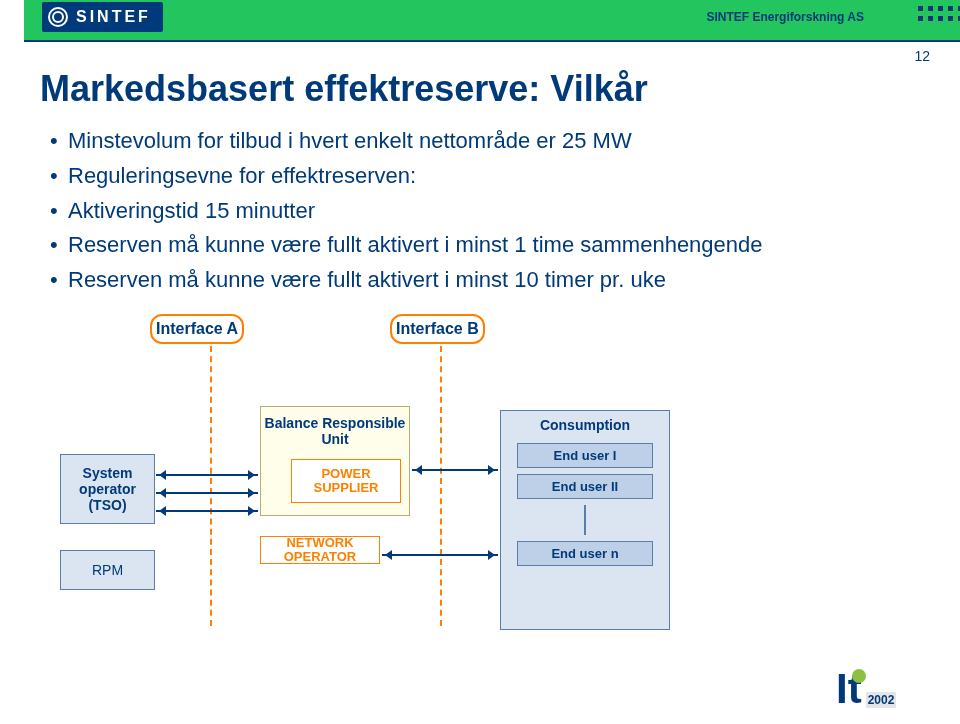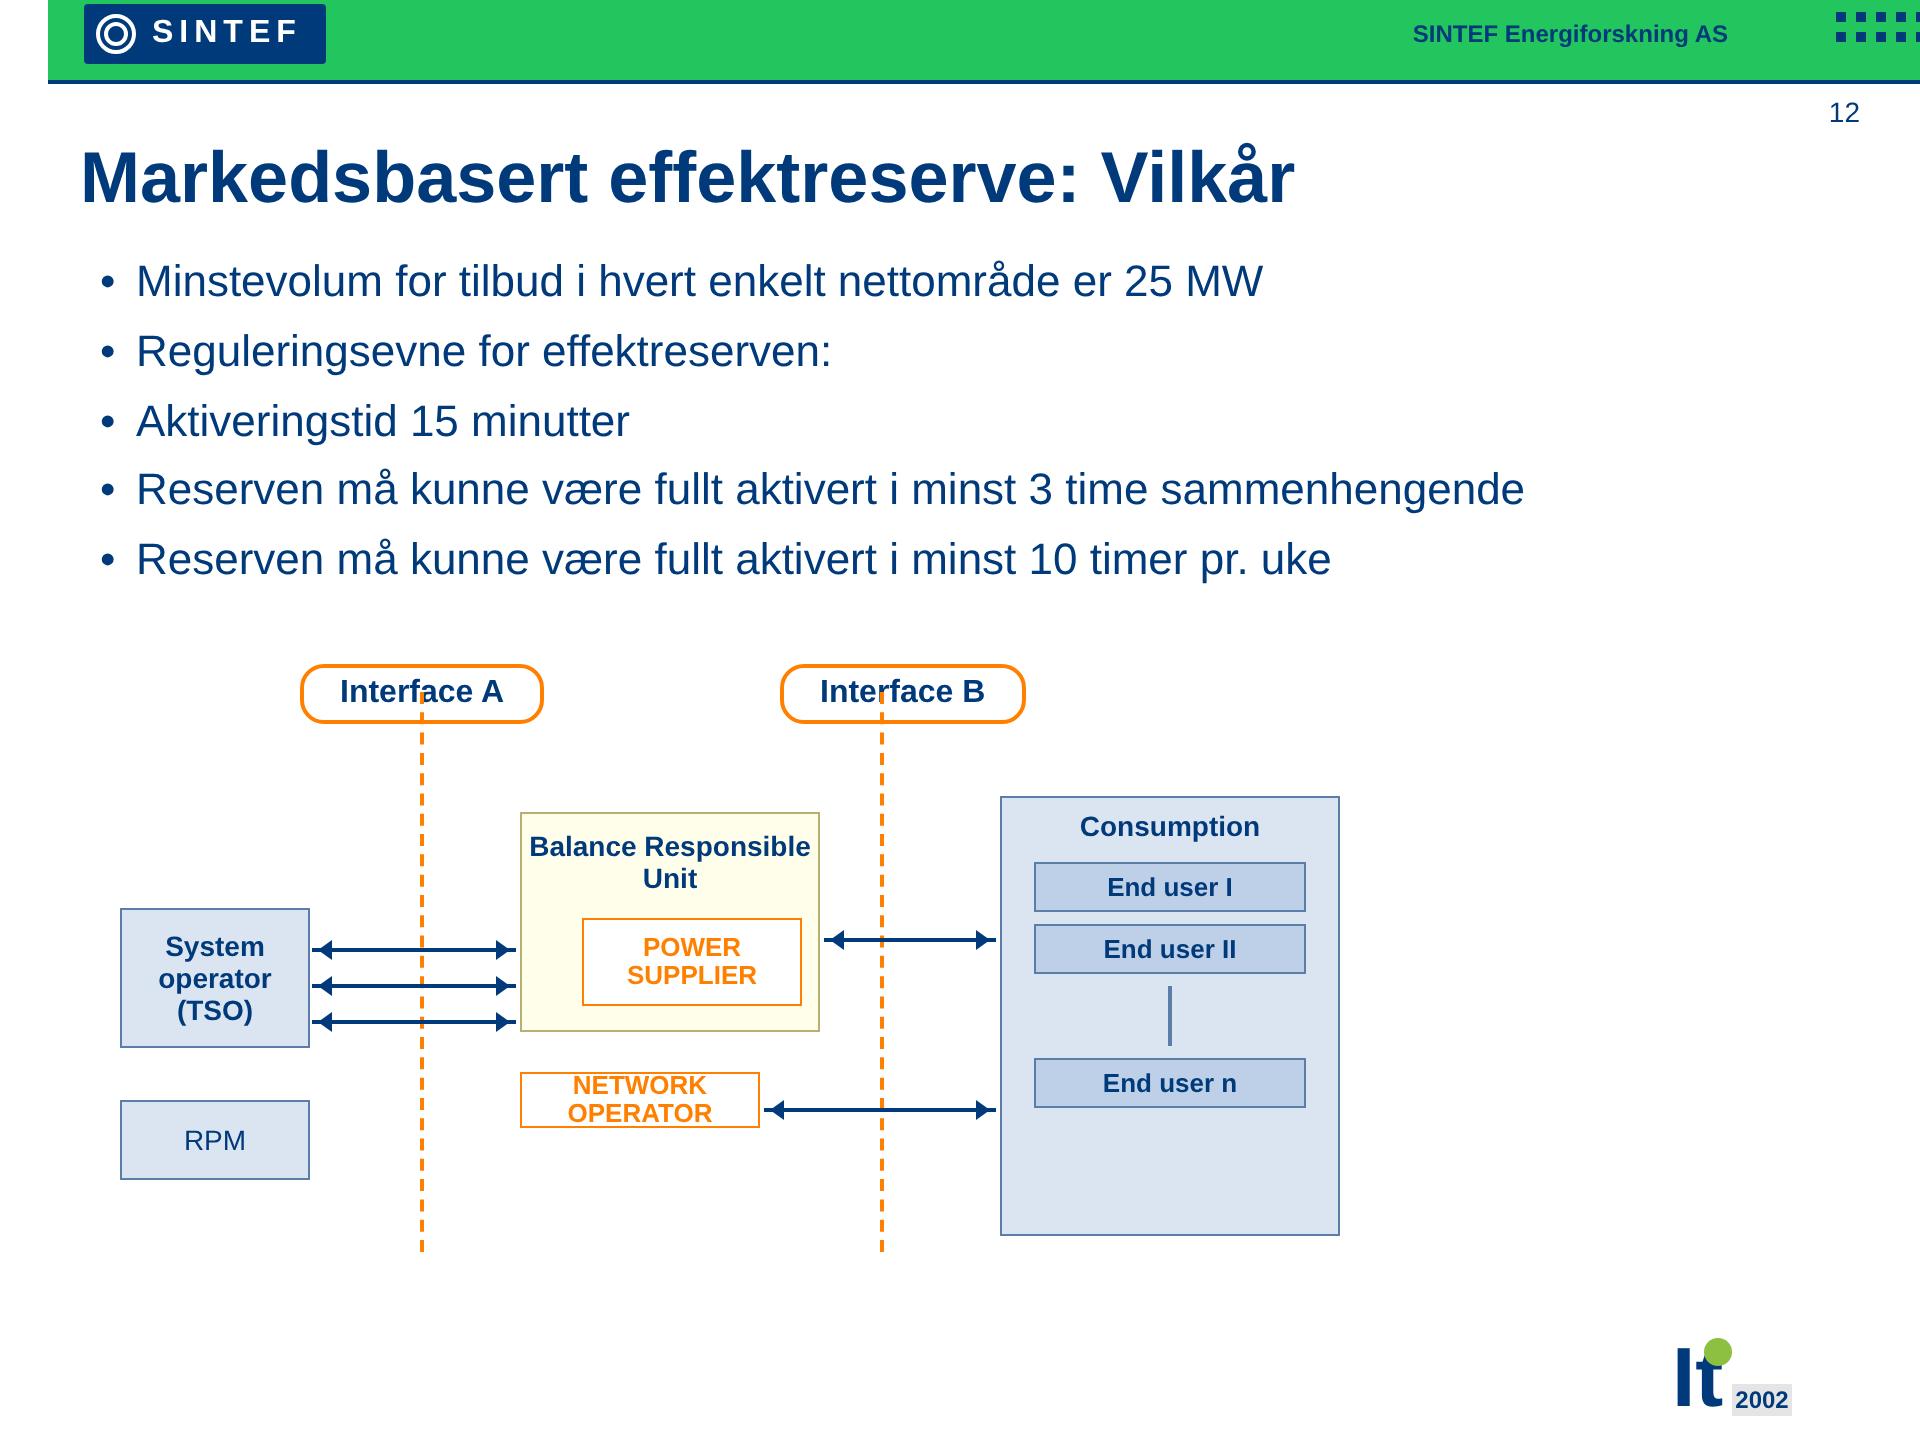--- a/index.html
+++ b/index.html
@@ -115,22 +115,22 @@
   }
   
   .diagram {
     position: relative;
     width: 740px;
     height: 330px;
     margin-left: 120px;
   }
   .iface {
     position: absolute;
-    top: 18px;
-    padding: 4px 18px;
+    top: 0;
+    padding: 4px 4px;
     border: 2px solid #ff8000;
     border-radius: 12px;
     font-size: 16px;
     font-weight: bold;
     color: #003a7a;
     background: #fff;
   }
   .iface-a { left: 30px; }
   .iface-b { left: 270px; }
 
@@ -221,21 +221,21 @@
     display: flex;
     align-items: center;
     justify-content: center;
     font-weight: bold;
     text-align: center;
     line-height: 1.1;
   }
   .box-consumption {
     position: absolute;
     left: 380px;
-    top: 84px;
+    top: 96px;
     width: 170px;
     height: 220px;
     border: 1px solid #5a7ea8;
     background: #dbe5f1;
     padding-top: 6px;
   }
   .box-consumption .ctitle {
     text-align: center;
     font-size: 14px;
     font-weight: bold;
@@ -338,21 +338,21 @@
   <div class="header-bar"></div>
 </div>
 <div class="page-num">12</div>
 
 <h1 class="title">Markedsbasert effektreserve: Vilkår</h1>
 
 <ul class="bullets">
   <li>Minstevolum for tilbud i hvert enkelt nettområde er 25 MW</li>
   <li>Reguleringsevne for effektreserven:</li>
   <li>Aktiveringstid 15 minutter</li>
-  <li>Reserven må kunne være fullt aktivert i minst 3 time sammenhengende</li>
+  <li>Reserven må kunne være fullt aktivert i minst 1 time sammenhengende</li>
   <li>Reserven må kunne være fullt aktivert i minst 10 timer pr. uke</li>
 </ul>
 
 <div class="diagram">
   <div class="iface iface-a">Interface A</div>
   <div class="iface iface-b">Interface B</div>
   <div class="dash-a"></div>
   <div class="dash-b"></div>
 
   <div class="box-tso">System operator (TSO)</div>

